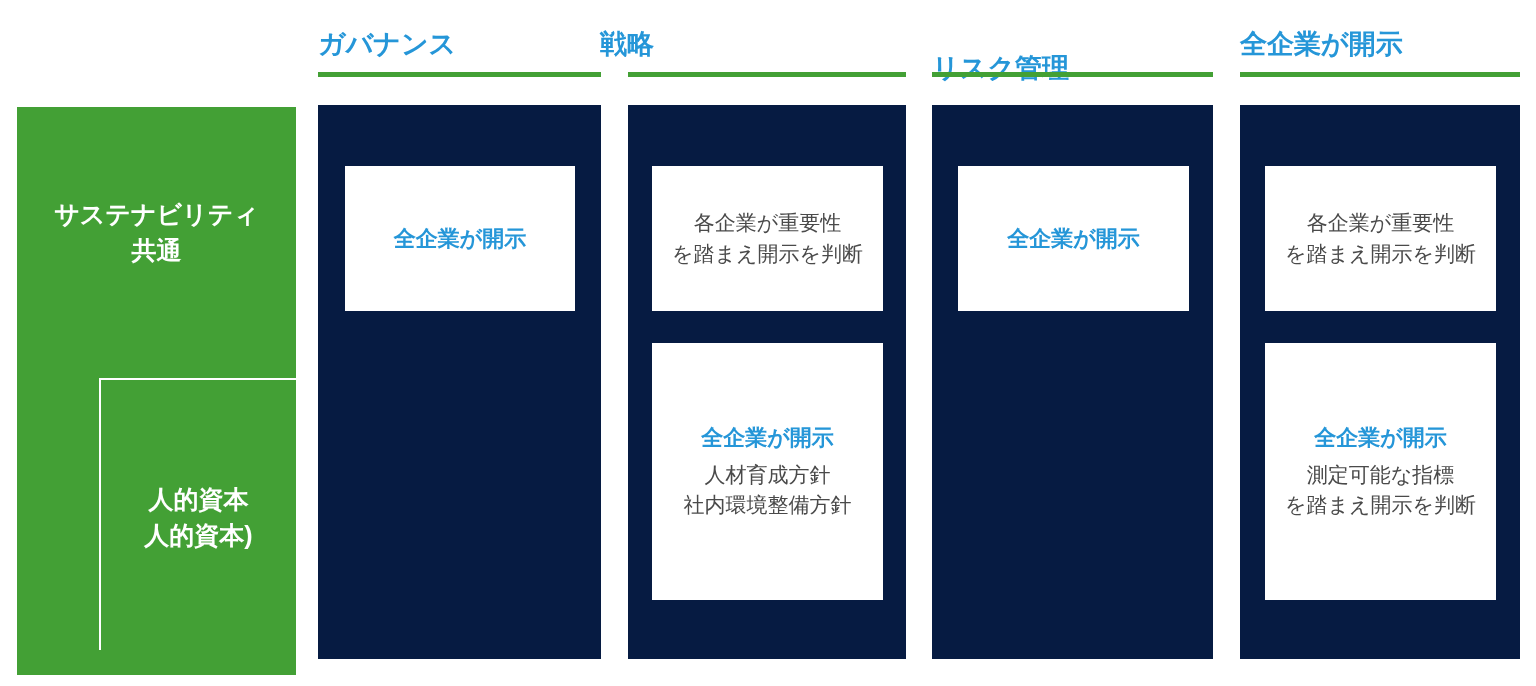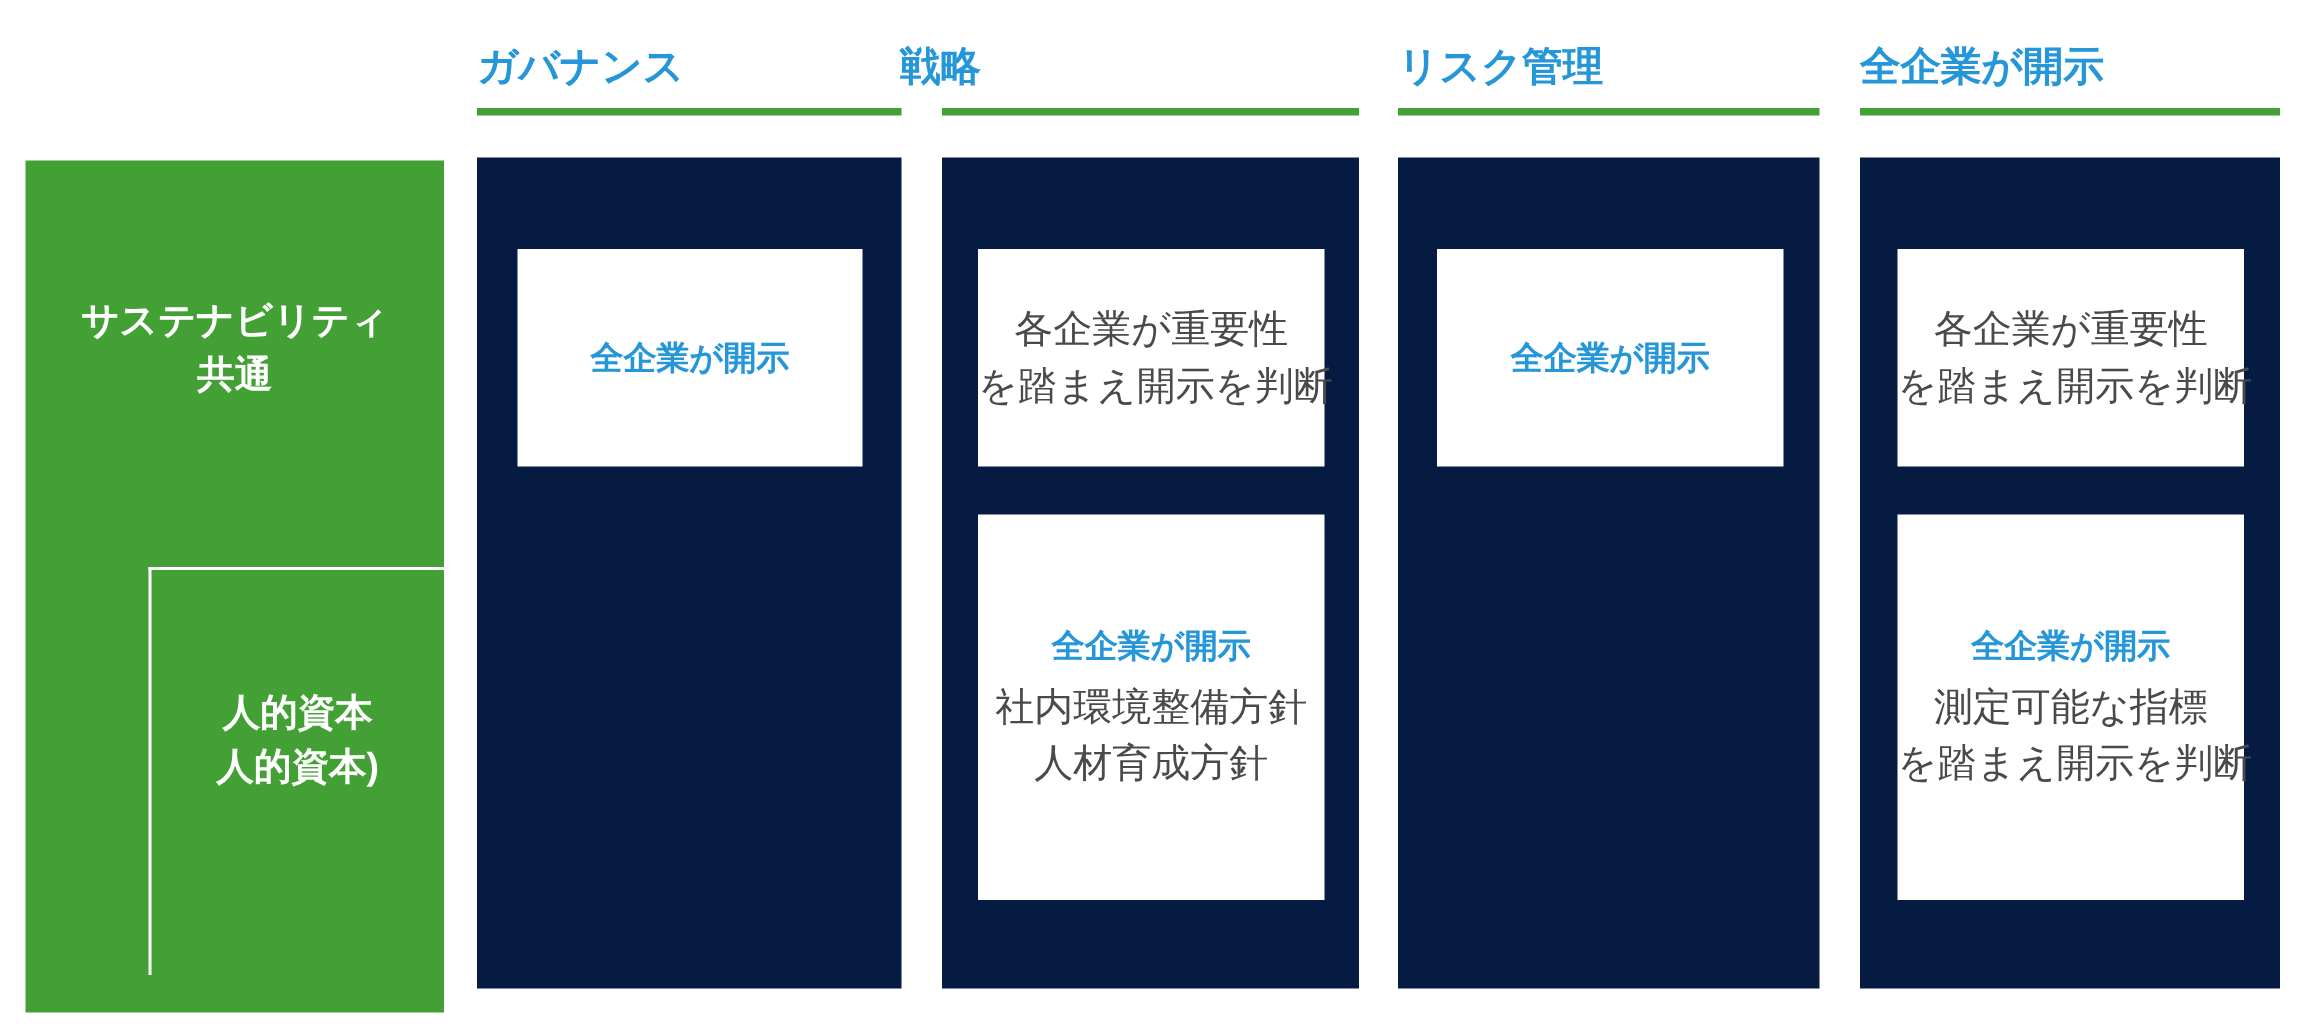--- a/index.html
+++ b/index.html
@@ -43,21 +43,21 @@
   }
   #cat-human-capital {
     left: 99px;
     top: 378px;
     width: 197px;
     height: 272px;
     font-size: 25px;
     border-left: 2px solid #ffffff;
     border-top: 2px solid #ffffff;
     align-items: flex-start;
-    padding-top: 78px;
+    padding-top: 102px;
   }
   .cat-label {
     display: block;
     width: 100%;
   }
 
   
   .col-head {
     position: absolute;
     color: var(--blue, #2596d8);
@@ -104,21 +104,21 @@
   }
   .card-line.accent {
     color: var(--blue, #2596d8);
     font-weight: bold;
     font-size: 22px;
     margin-bottom: 6px;
   }
   .card-line.body {
     color: #4a4a4a;
     font-weight: normal;
-    font-size: 26px;
+    font-size: 21px;
     text-align: center;
   }
   .card.single .card-line.accent {
     margin-bottom: 0;
   }
 </style>
 </head>
 <body>
 
 <div id="canvas" style="--green: #43a035; --navy: #061b42; --blue: #2596d8;">
@@ -146,24 +146,24 @@
       </div>
       <div class="col-head" style="left: 600px; width: 278px;">戦略</div>
       <div class="col-rule" style="left: 628px; width: 278px;"></div>
       <div class="col-body" style="left: 628px; width: 278px;"></div>
       <div class="card top" style="left: 652px; width: 231px;">
         <span class="card-line body">各企業が重要性</span>
         <span class="card-line body">を踏まえ開示を判断</span>
       </div>
       <div class="card bot" style="left: 652px; width: 231px;">
         <span class="card-line accent">全企業が開示</span>
+        <span class="card-line body">人材育成方針</span>
         <span class="card-line body">社内環境整備方針</span>
-        <span class="card-line body">人材育成方針</span>
       </div>
-      <div class="col-head" style="left: 932px; width: 281px;">リスク管理</div>
+      <div class="col-head" style="left: 932px; width: 281px; margin-top: 24px;">リスク管理</div>
       <div class="col-rule" style="left: 932px; width: 281px;"></div>
       <div class="col-body" style="left: 932px; width: 281px;"></div>
       <div class="card top single" style="left: 958px; width: 231px;">
         <span class="card-line accent">全企業が開示</span>
       </div>
       <div class="col-head" style="left: 1240px; width: 280px;">全企業が開示</div>
       <div class="col-rule" style="left: 1240px; width: 280px;"></div>
       <div class="col-body" style="left: 1240px; width: 280px;"></div>
       <div class="card top" style="left: 1265px; width: 231px;">
         <span class="card-line body">各企業が重要性</span>

